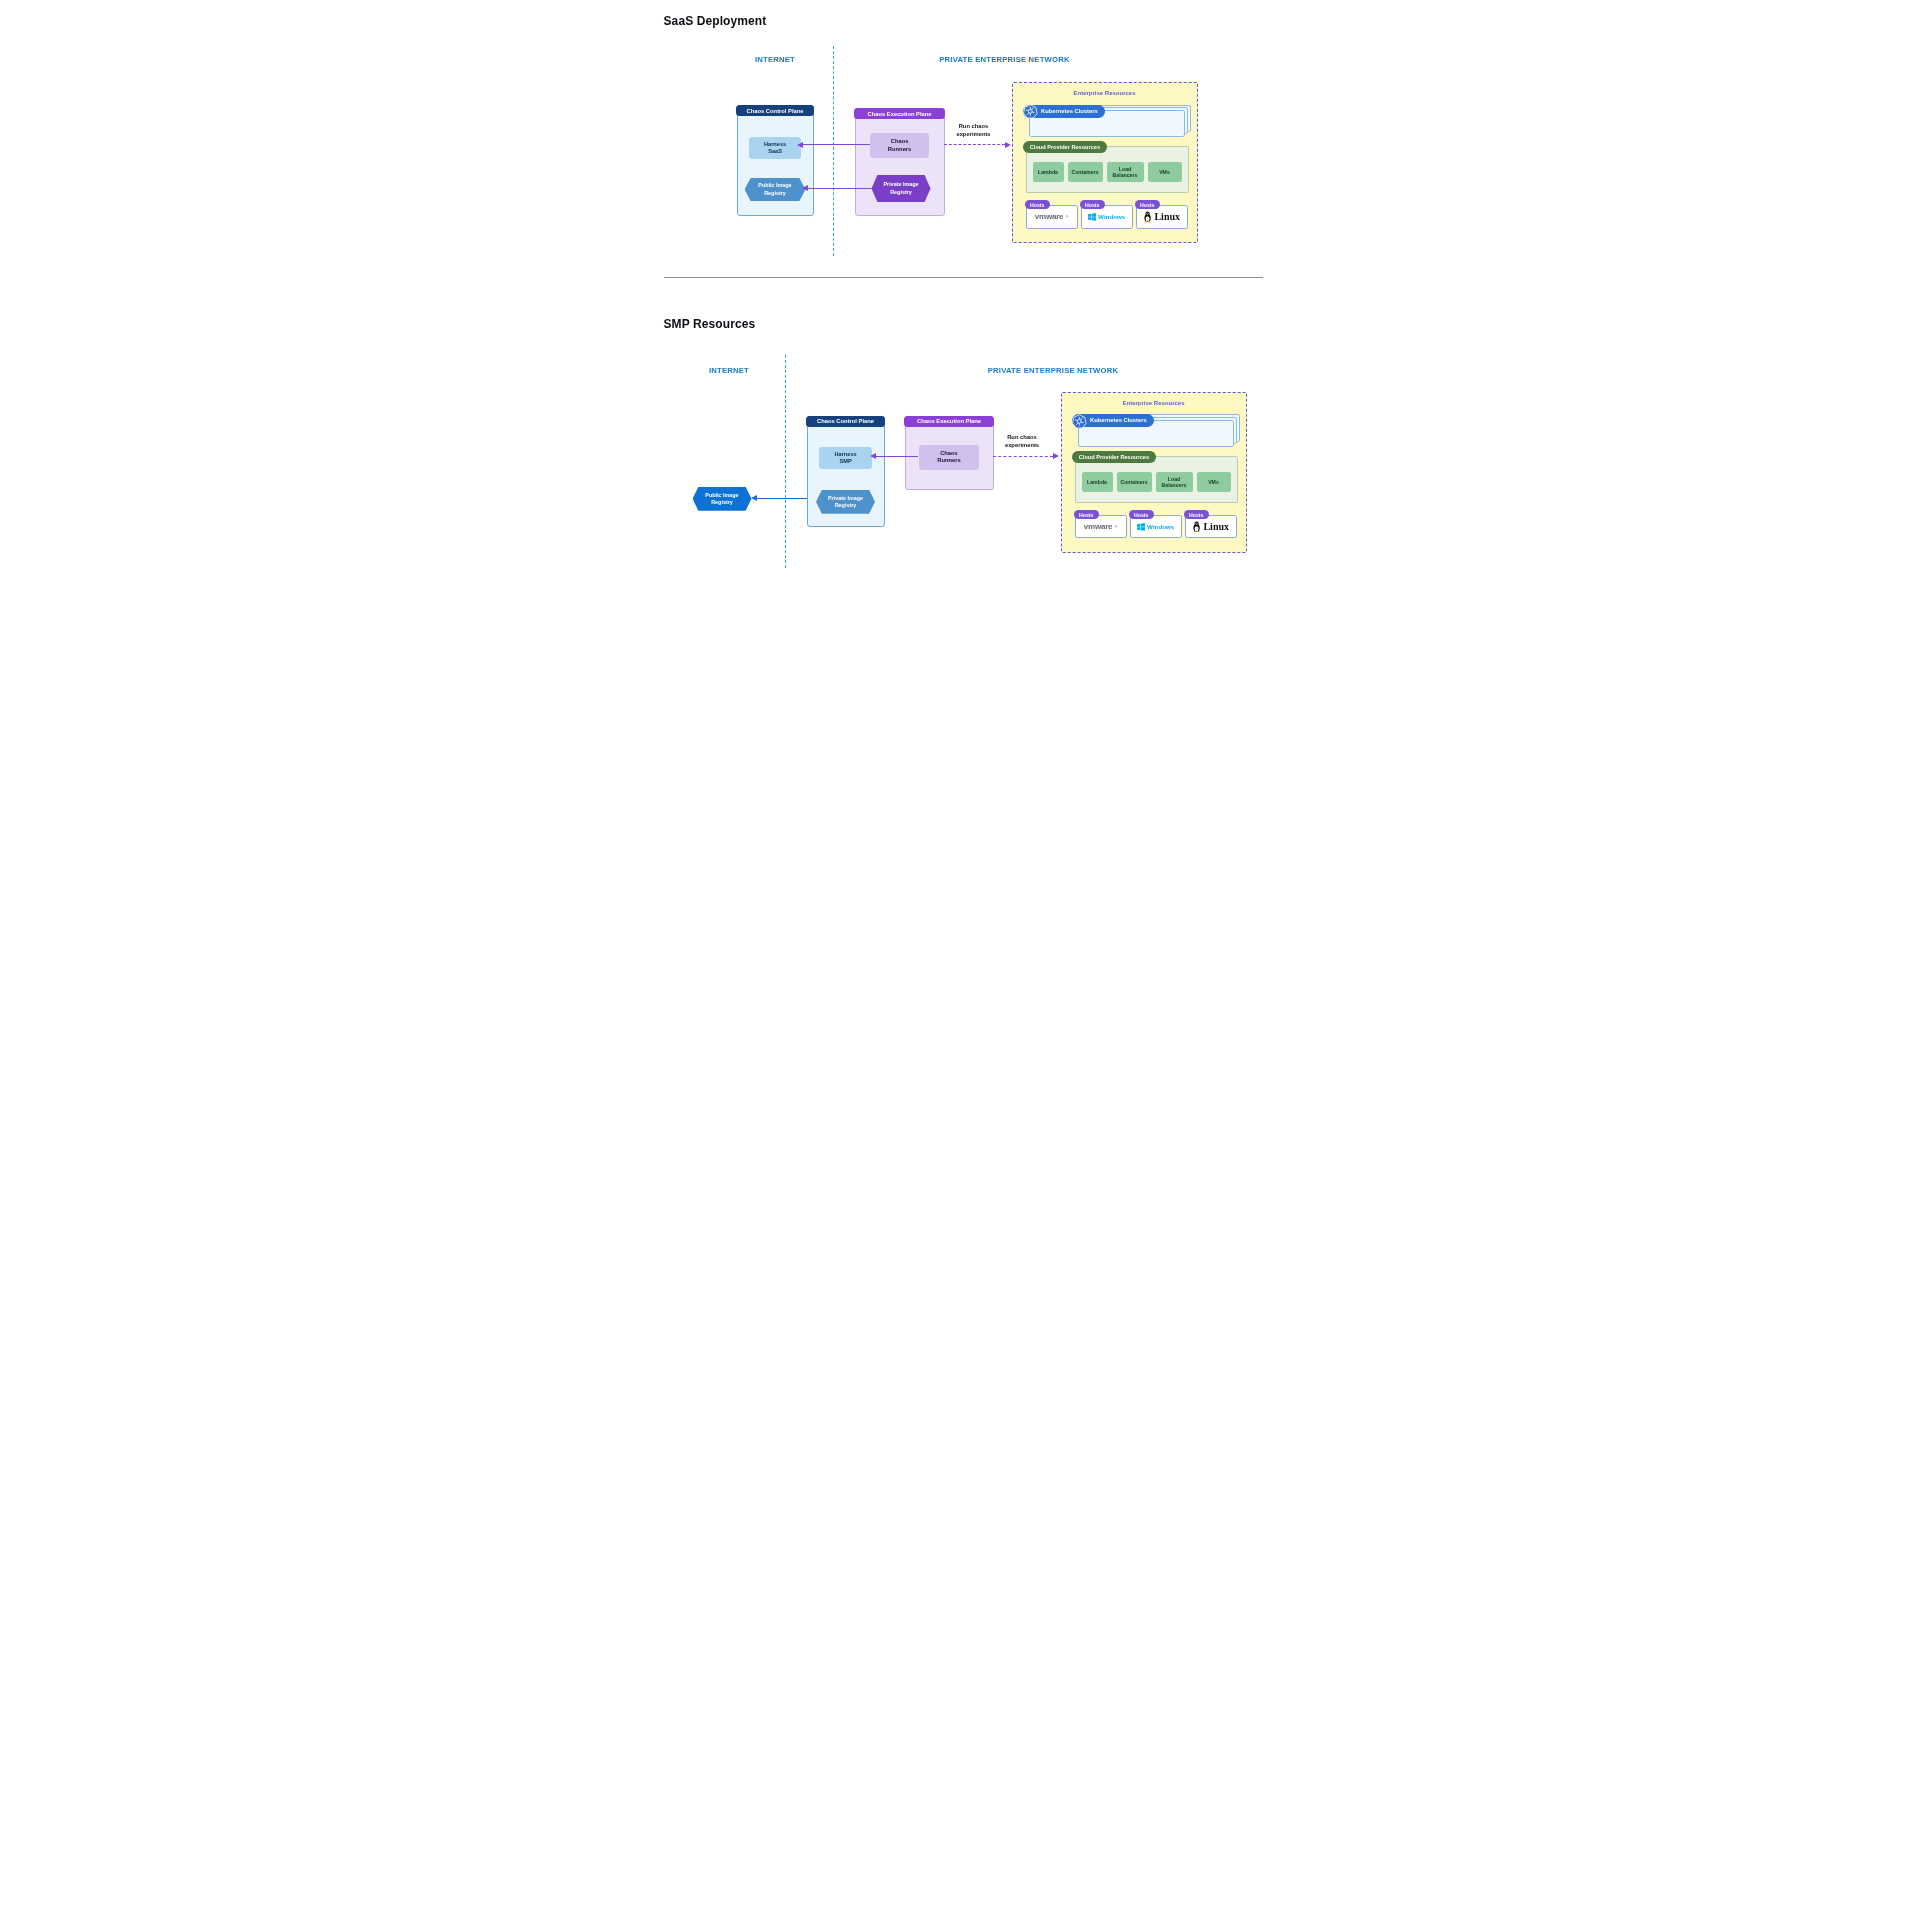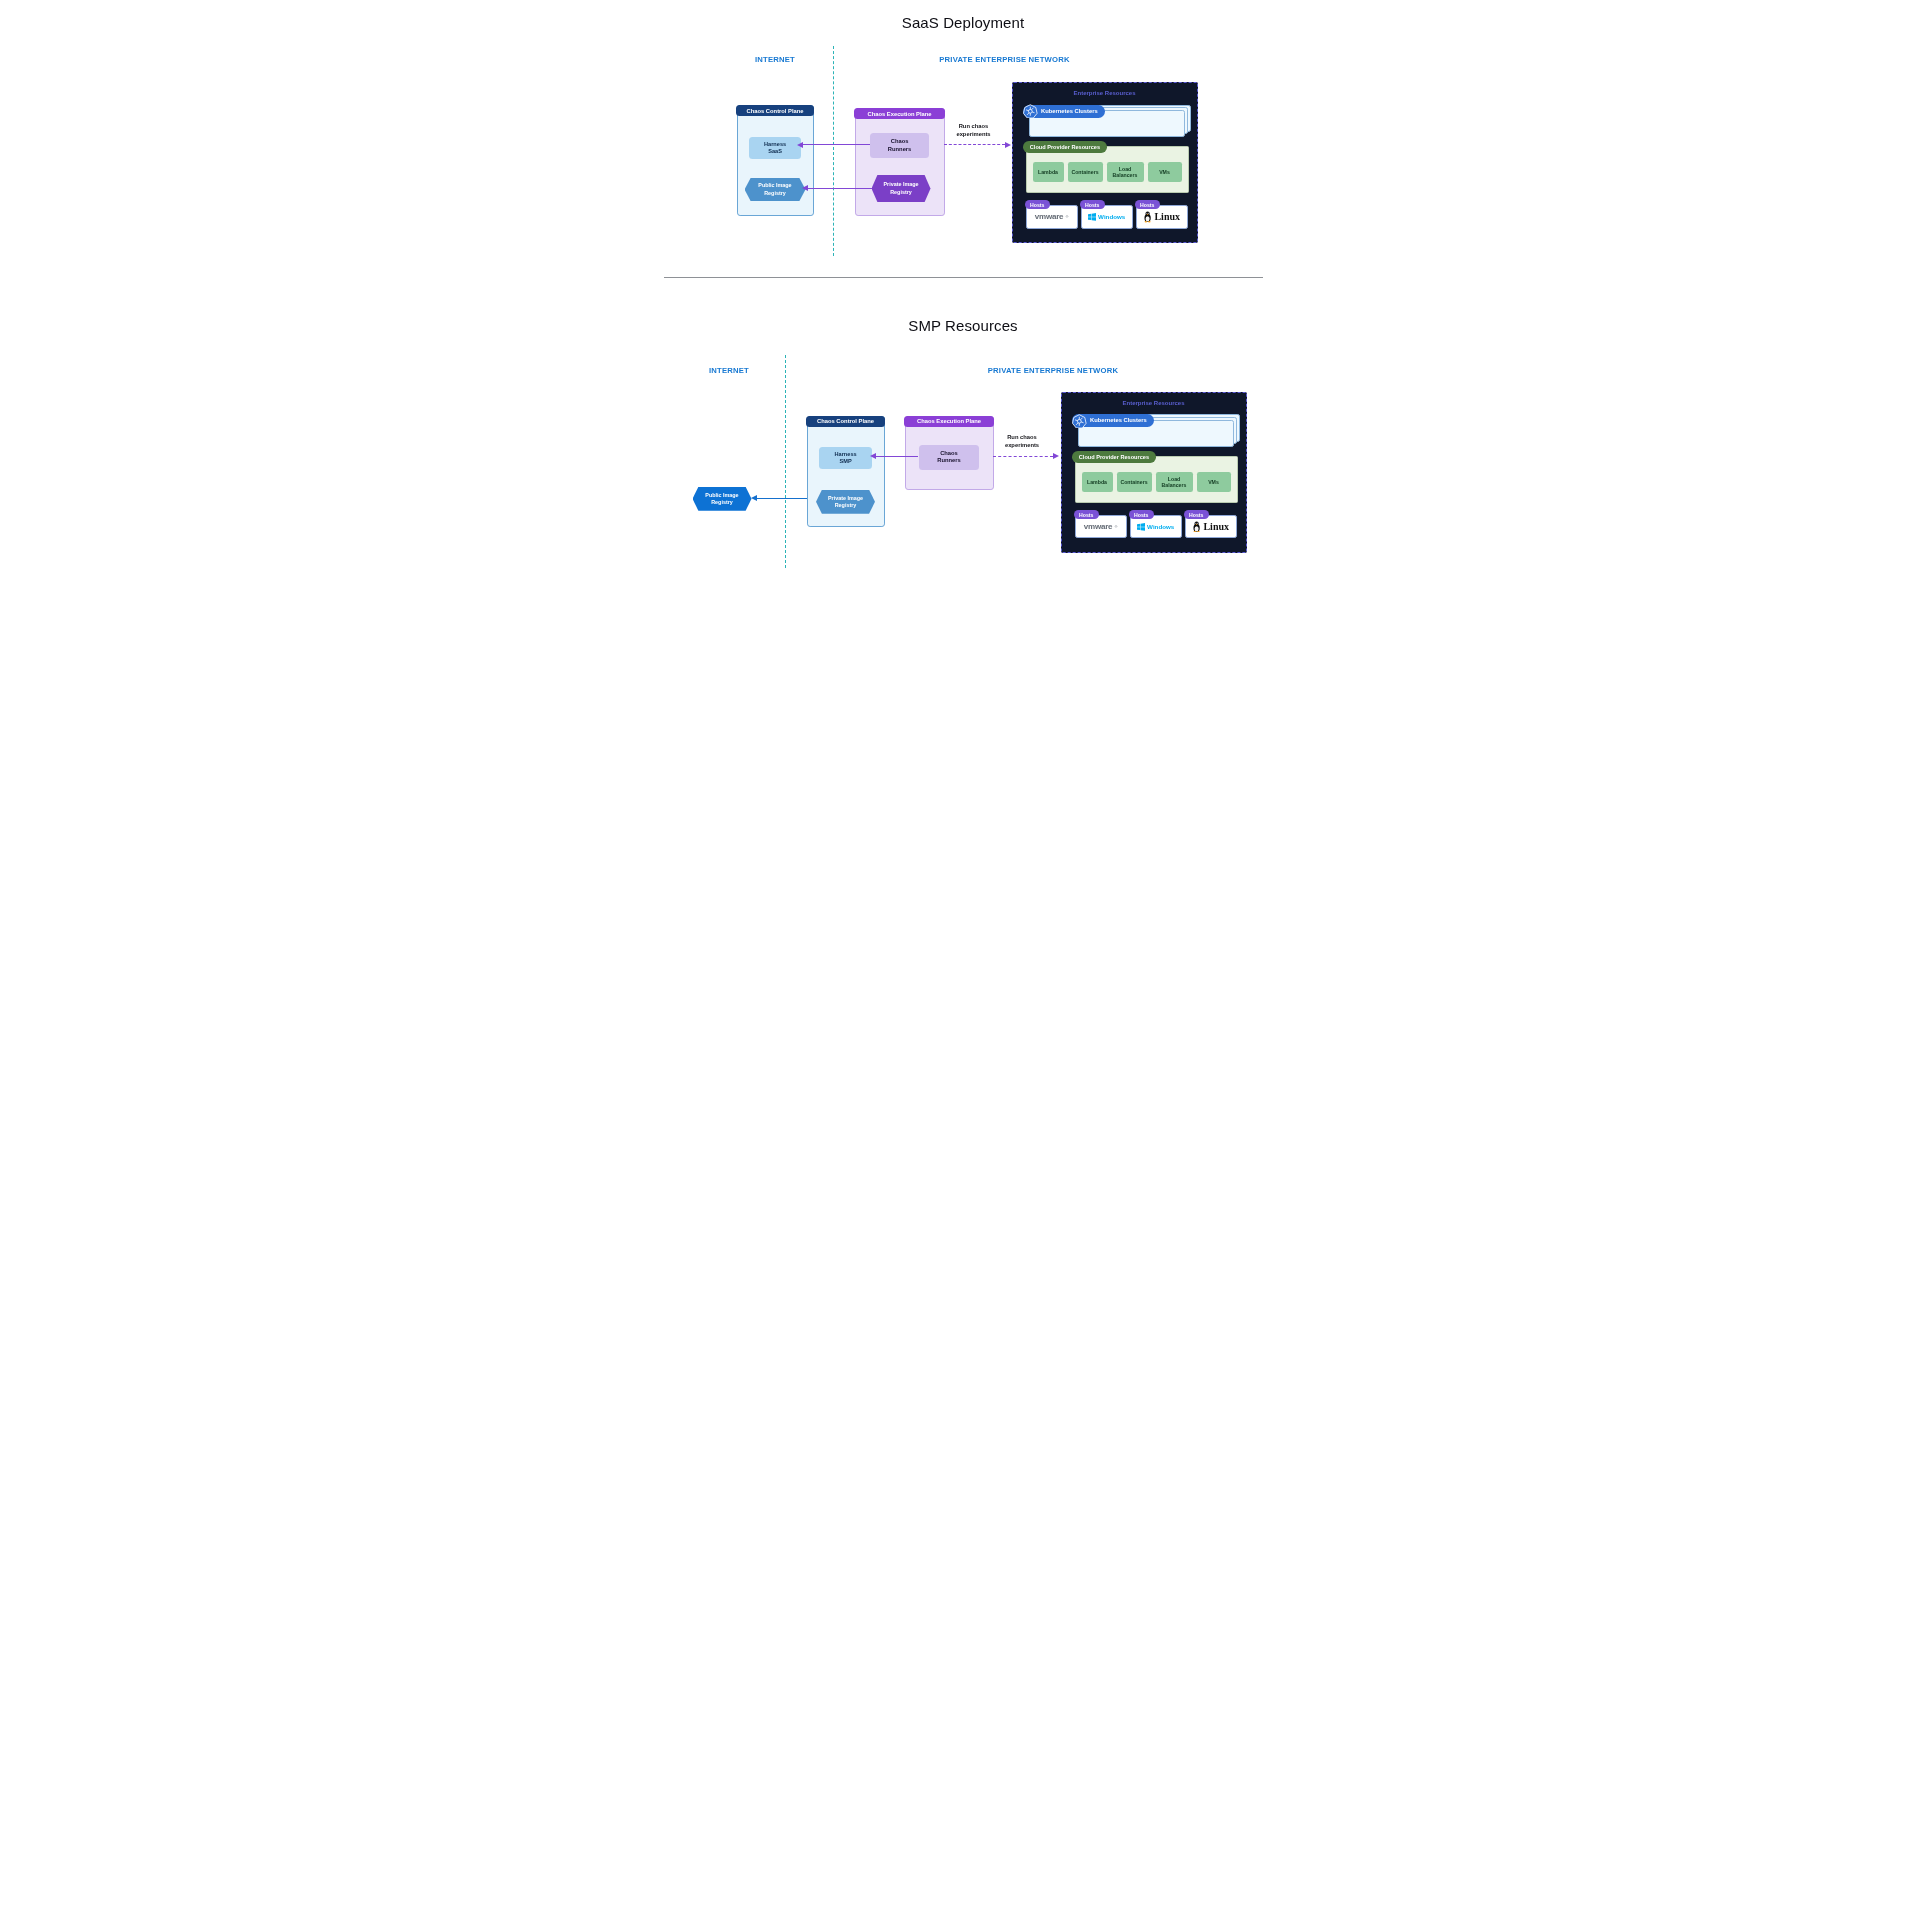--- a/index.html
+++ b/index.html
@@ -2,21 +2,21 @@
 <html style="font-size:6.2px"><head>
 <meta charset="utf-8">
 <style>
   html,body{margin:0;padding:0;background:#ffffff;font-family:"Liberation Sans",sans-serif;}
   .canvas{position:relative;width:599px;margin:0 auto;background:#fff;}
   .section{position:relative;width:599px;}
   .sec1{height:277px;}
   .sec2{height:306px;}
   .divider{width:100%;height:0.8px;background:#8e9196;}
 
-  .diagram-title{position:absolute;width:100%;text-align:center;font-size:15px;font-weight:400;color:#0e0e14;letter-spacing:0.1px;}
+  .diagram-title{position:absolute;width:100%;font-size:12px;font-weight:700;color:#0e0e14;letter-spacing:0.1px;}
   .zone-label{position:absolute;text-align:center;font-size:7.7px;font-weight:800;color:#1879d2;letter-spacing:0.2px;}
   .vline{position:absolute;width:0;border-left:1.2px dashed #2cb3b7;}
 
   .plane-box{position:absolute;border-radius:3.1px;}
   .control-box{background:#e9f5fc;border:0.6px solid #6aa6d6;}
   .exec-box{background:#ece3f8;border:0.6px solid #c2a9e8;}
   .plane-header{position:absolute;top:-0.8px;left:-1.5px;width:calc(100% + 3.1px);padding:2.3px 0;text-align:center;color:#fff;font-weight:700;font-size:5.8px;border-radius:3.5px;box-sizing:border-box;}
   .control-header{background:#17417e;}
   .exec-header{background:#8b3fd6;}
 
@@ -33,21 +33,21 @@
   .arrow.blue{border-top-color:#1570cd;}
   .arrow.dash{border-top-style:dashed;border-top-width:1.5px;}
   .ahead{position:absolute;width:0;height:0;border-top:3.5px solid transparent;border-bottom:3.5px solid transparent;}
   .ahead.left{border-right:6.2px solid #8247d6;}
   .ahead.right{border-left:6.2px solid #8247d6;}
   .ahead.left.blue{border-right-color:#1570cd;}
   .ahead.right.blue{border-left-color:#1570cd;}
 
   .run-label{position:absolute;text-align:center;font-size:5.8px;font-weight:800;color:#15151a;white-space:pre-line;line-height:1.35;}
 
-  .enterprise{position:absolute;width:184px;height:159px;border:0.8px dashed #5b5bd6;border-radius:1.9px;background:#0f172a;}
+  .enterprise{position:absolute;width:184px;height:159px;border:0.8px dashed #5b5bd6;border-radius:1.9px;background:#fef9c3;}
   .ent-title{position:absolute;top:7px;width:100%;text-align:center;font-size:6px;font-weight:800;color:#5a5fd0;}
   .sheet{position:absolute;width:154px;height:25.4px;background:#eef8fe;border:0.6px solid #8fb8dd;border-radius:2.3px;}
   .k8s-pill{position:absolute;left:10.8px;top:21.6px;height:13px;line-height:13px;padding:0 7px 0 17.7px;background:#2e6fd4;border-radius:6.5px;color:#fff;font-size:5.8px;font-weight:700;z-index:3;}
   .k8s-icon{position:absolute;left:0px;top:-0.8px;}
   .cloud-pill{position:absolute;left:10.8px;top:58px;height:12px;line-height:12px;padding:0 6.5px;background:#4d7a3e;border-radius:5.8px;color:#fff;font-size:5.6px;font-weight:700;z-index:3;}
   .cloud-panel{position:absolute;left:13px;top:63px;width:161px;height:45px;background:#eaf3e3;border:0.4px solid #b9cbb0;border-radius:1.5px;z-index:1;}
   .cloud-item{position:absolute;top:79px;height:20px;background:#8ecb9e;border-radius:2.3px;display:flex;align-items:center;justify-content:center;text-align:center;font-size:5.2px;font-weight:700;color:#123b22;white-space:pre-line;line-height:1.2;z-index:2;}
   .host-box{position:absolute;top:122px;width:50px;height:21.6px;background:#fff;border:0.6px solid #8fa8d8;border-radius:2.3px;display:flex;align-items:center;justify-content:center;gap:2.3px;}
   .hosts-pill{position:absolute;left:-1.9px;top:-5.8px;padding:1.5px 5.4px;background:#7a52d6;border-radius:5.4px;color:#fff;font-size:5.2px;font-weight:700;}
   .vmware-word{font-size:8px;font-weight:800;color:#646b75;letter-spacing:-0.2px;}

